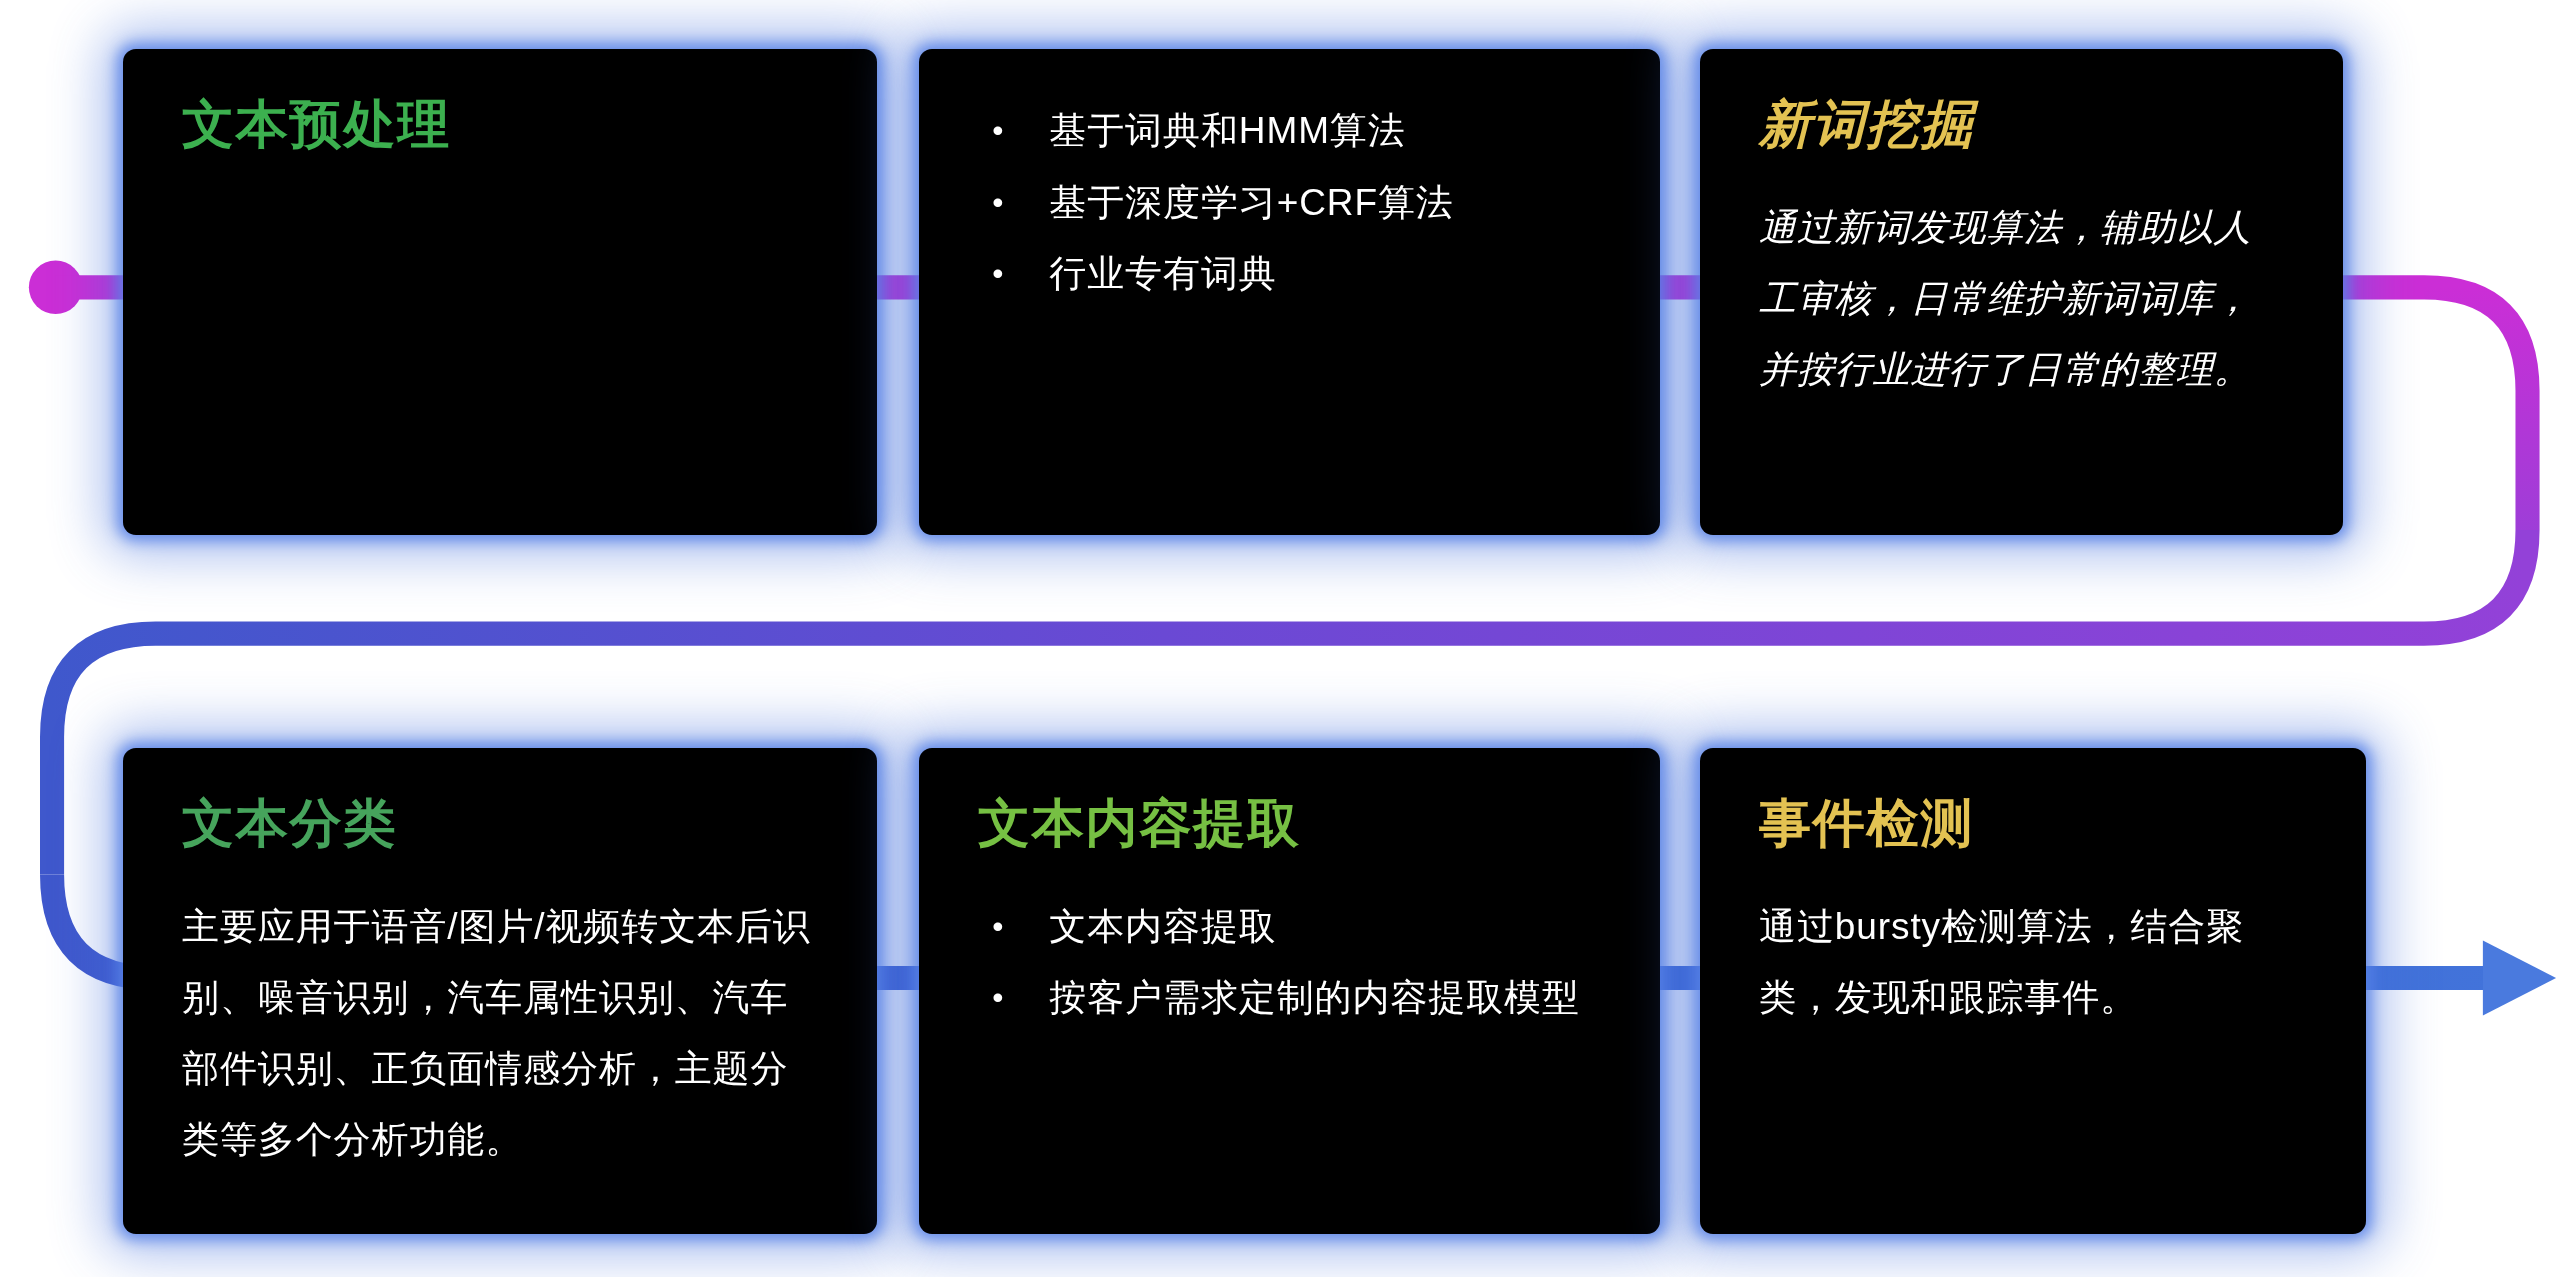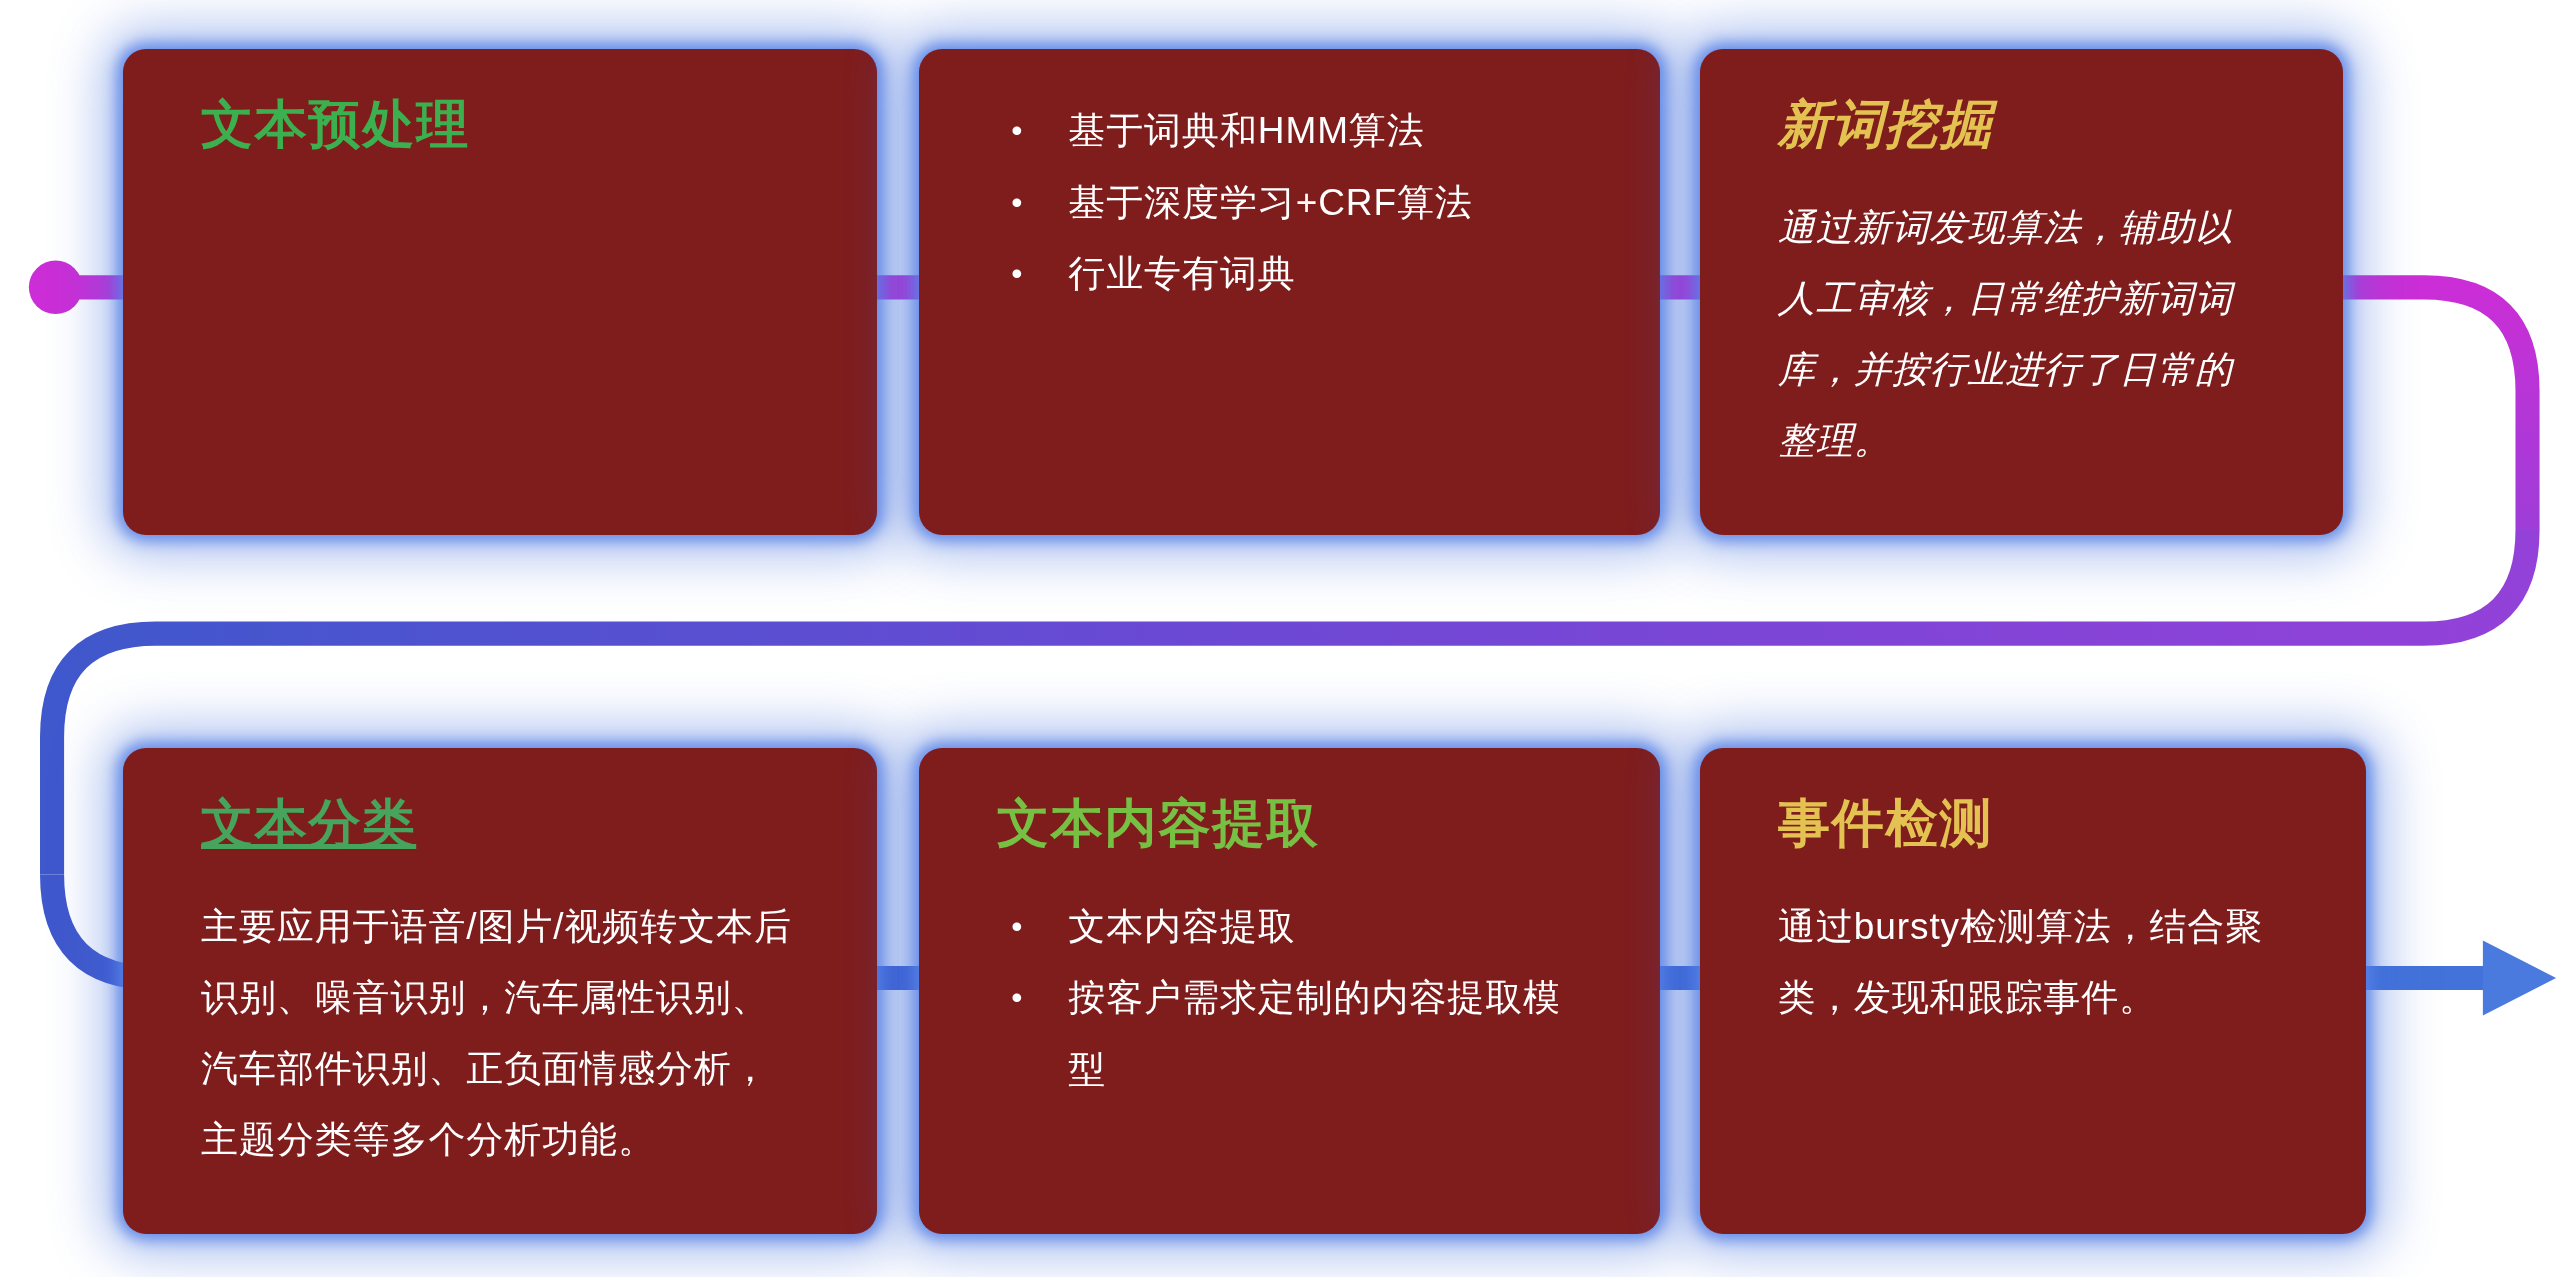--- a/index.html
+++ b/index.html
@@ -18,23 +18,23 @@
   .flow-svg {
     position: absolute;
     left: 0; top: 0;
     width: 2576px;
     height: 1277px;
     z-index: 0;
   }
   .card {
     position: absolute;
     box-sizing: border-box;
-    background: #7f1d1d;
-    border-radius: 23px;
-    padding: 46px 78px;
+    background: #000000;
+    border-radius: 13px;
+    padding: 46px 59px;
     z-index: 1;
     box-shadow:
       0 0 14.3px 5.4px rgba(88, 130, 232, 0.85),
       0 0 52px 19.6px rgba(66, 110, 219, 0.45);
   }
   
   .card.c1 { left: 123px;  top: 49px;  width: 754px; height: 486px; }
   .card.c2 { left: 919px; top: 49px;  width: 741px; height: 486px; }
   .card.c3 { left: 1700px; top: 49px;  width: 643px; height: 486px; font-style: italic; }
   
@@ -131,21 +131,21 @@
       </div>
     </div>
   </div>
 
   <div class="card c3">
     <div class="card-title" style="color: rgb(227, 194, 82);">新词挖掘</div>
     <div class="card-body">通过新词发现算法，辅助以人工审核，日常维护新词词库，并按行业进行了日常的整理。</div>
   </div>
 
   <div class="card c4">
-    <div class="card-title" style="color: rgb(70, 164, 92); text-decoration: underline;">文本分类</div>
+    <div class="card-title" style="color: rgb(70, 164, 92);">文本分类</div>
     <div class="card-body">主要应用于语音/图片/视频转文本后识别、噪音识别，汽车属性识别、汽车部件识别、正负面情感分析，主题分类等多个分析功能。</div>
   </div>
 
   <div class="card c5">
     <div class="card-title" style="color: rgb(118, 192, 67);">文本内容提取</div>
     <div class="bullet-list">
       <div class="bullet">
         <span class="marker">•</span>
         <span>文本内容提取</span>
       </div>

